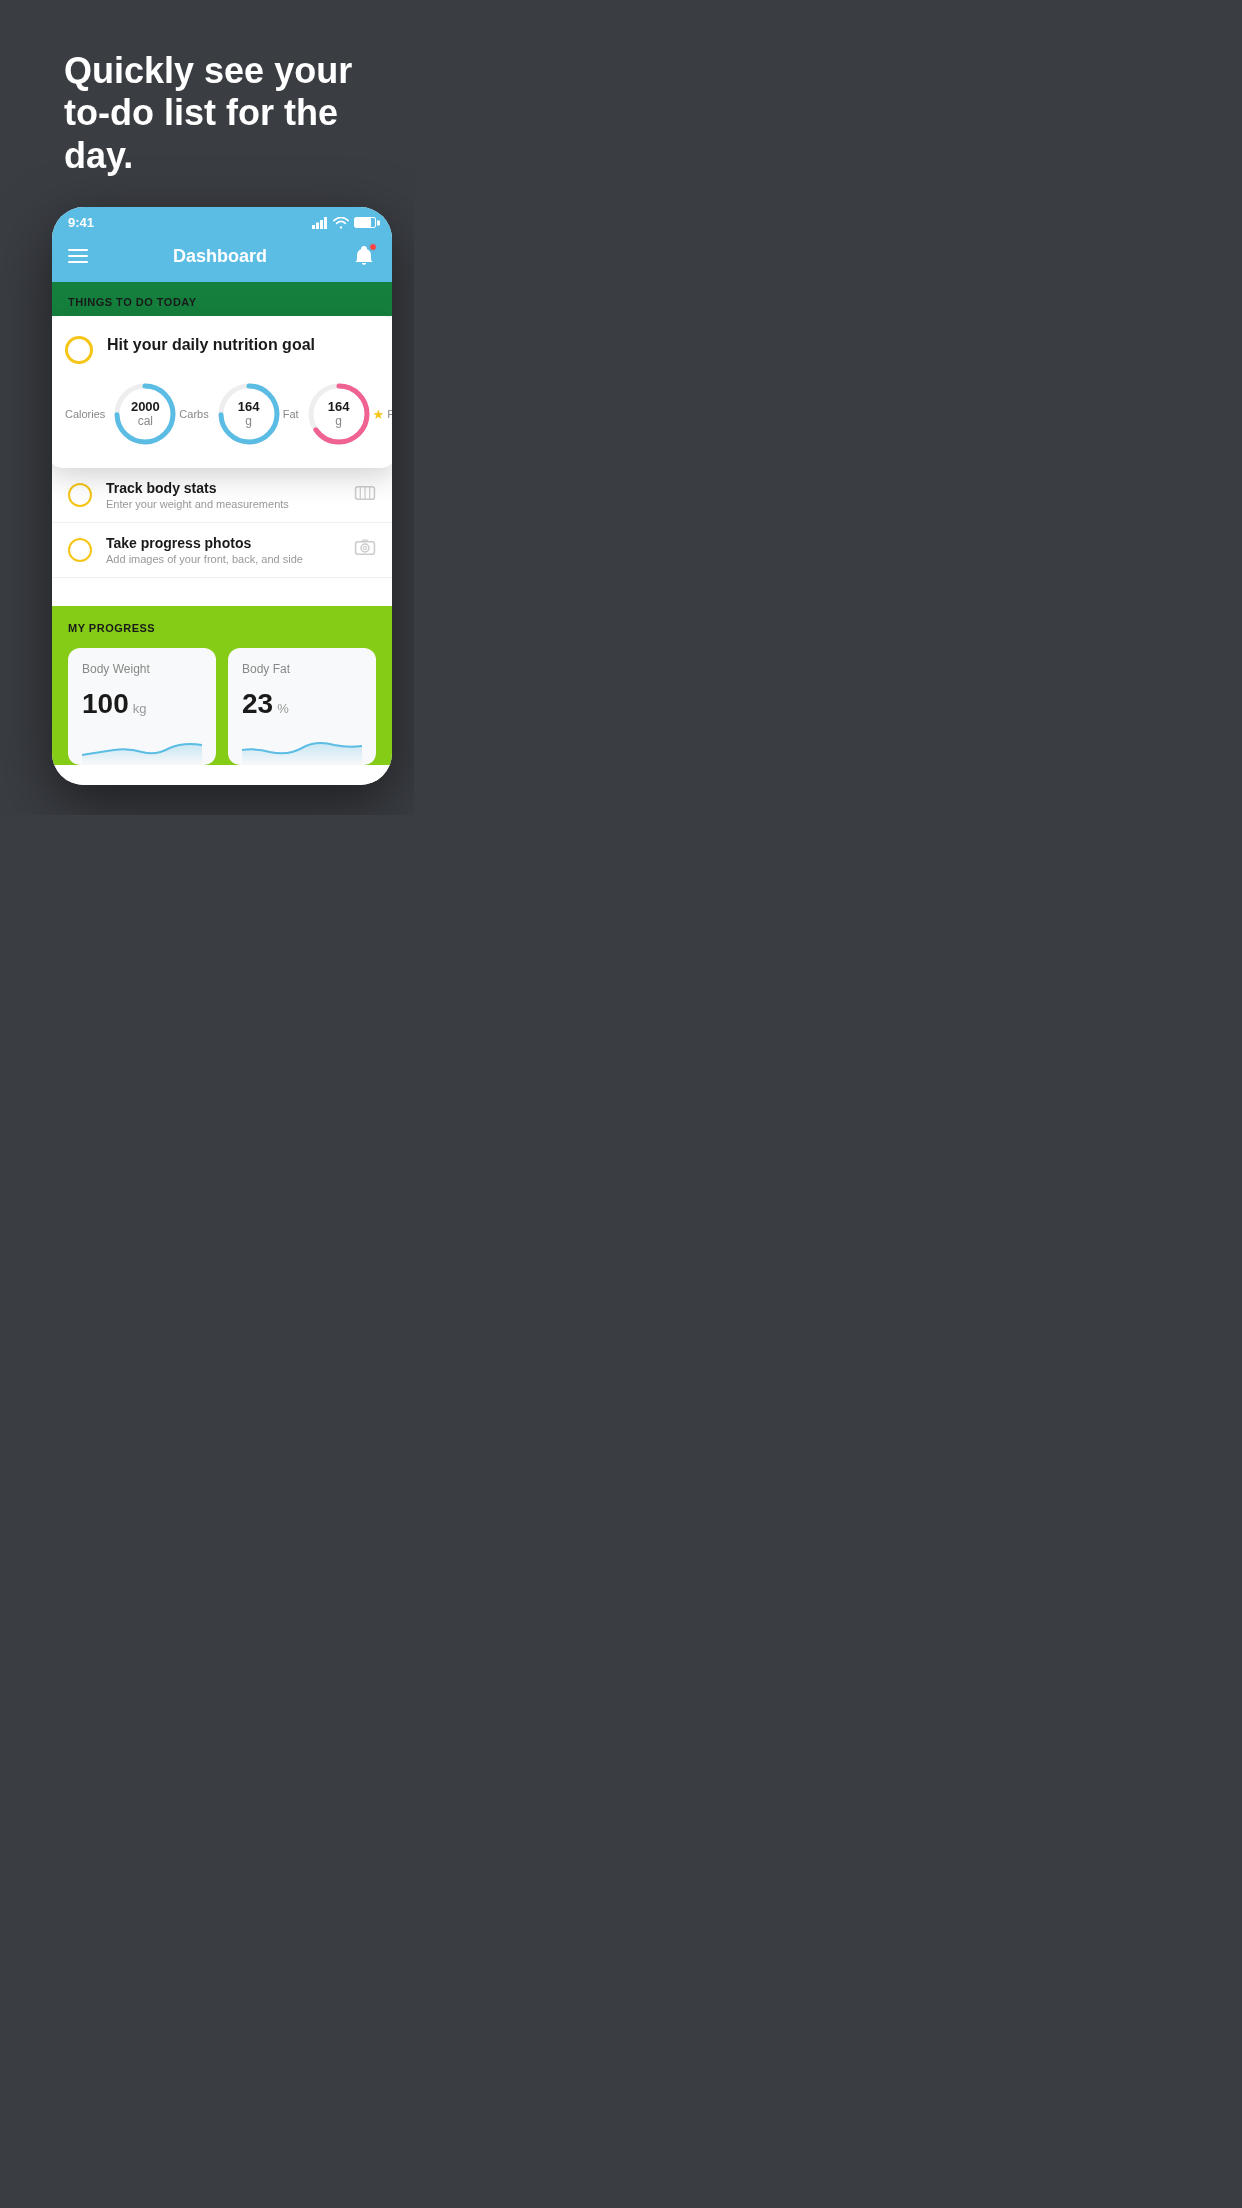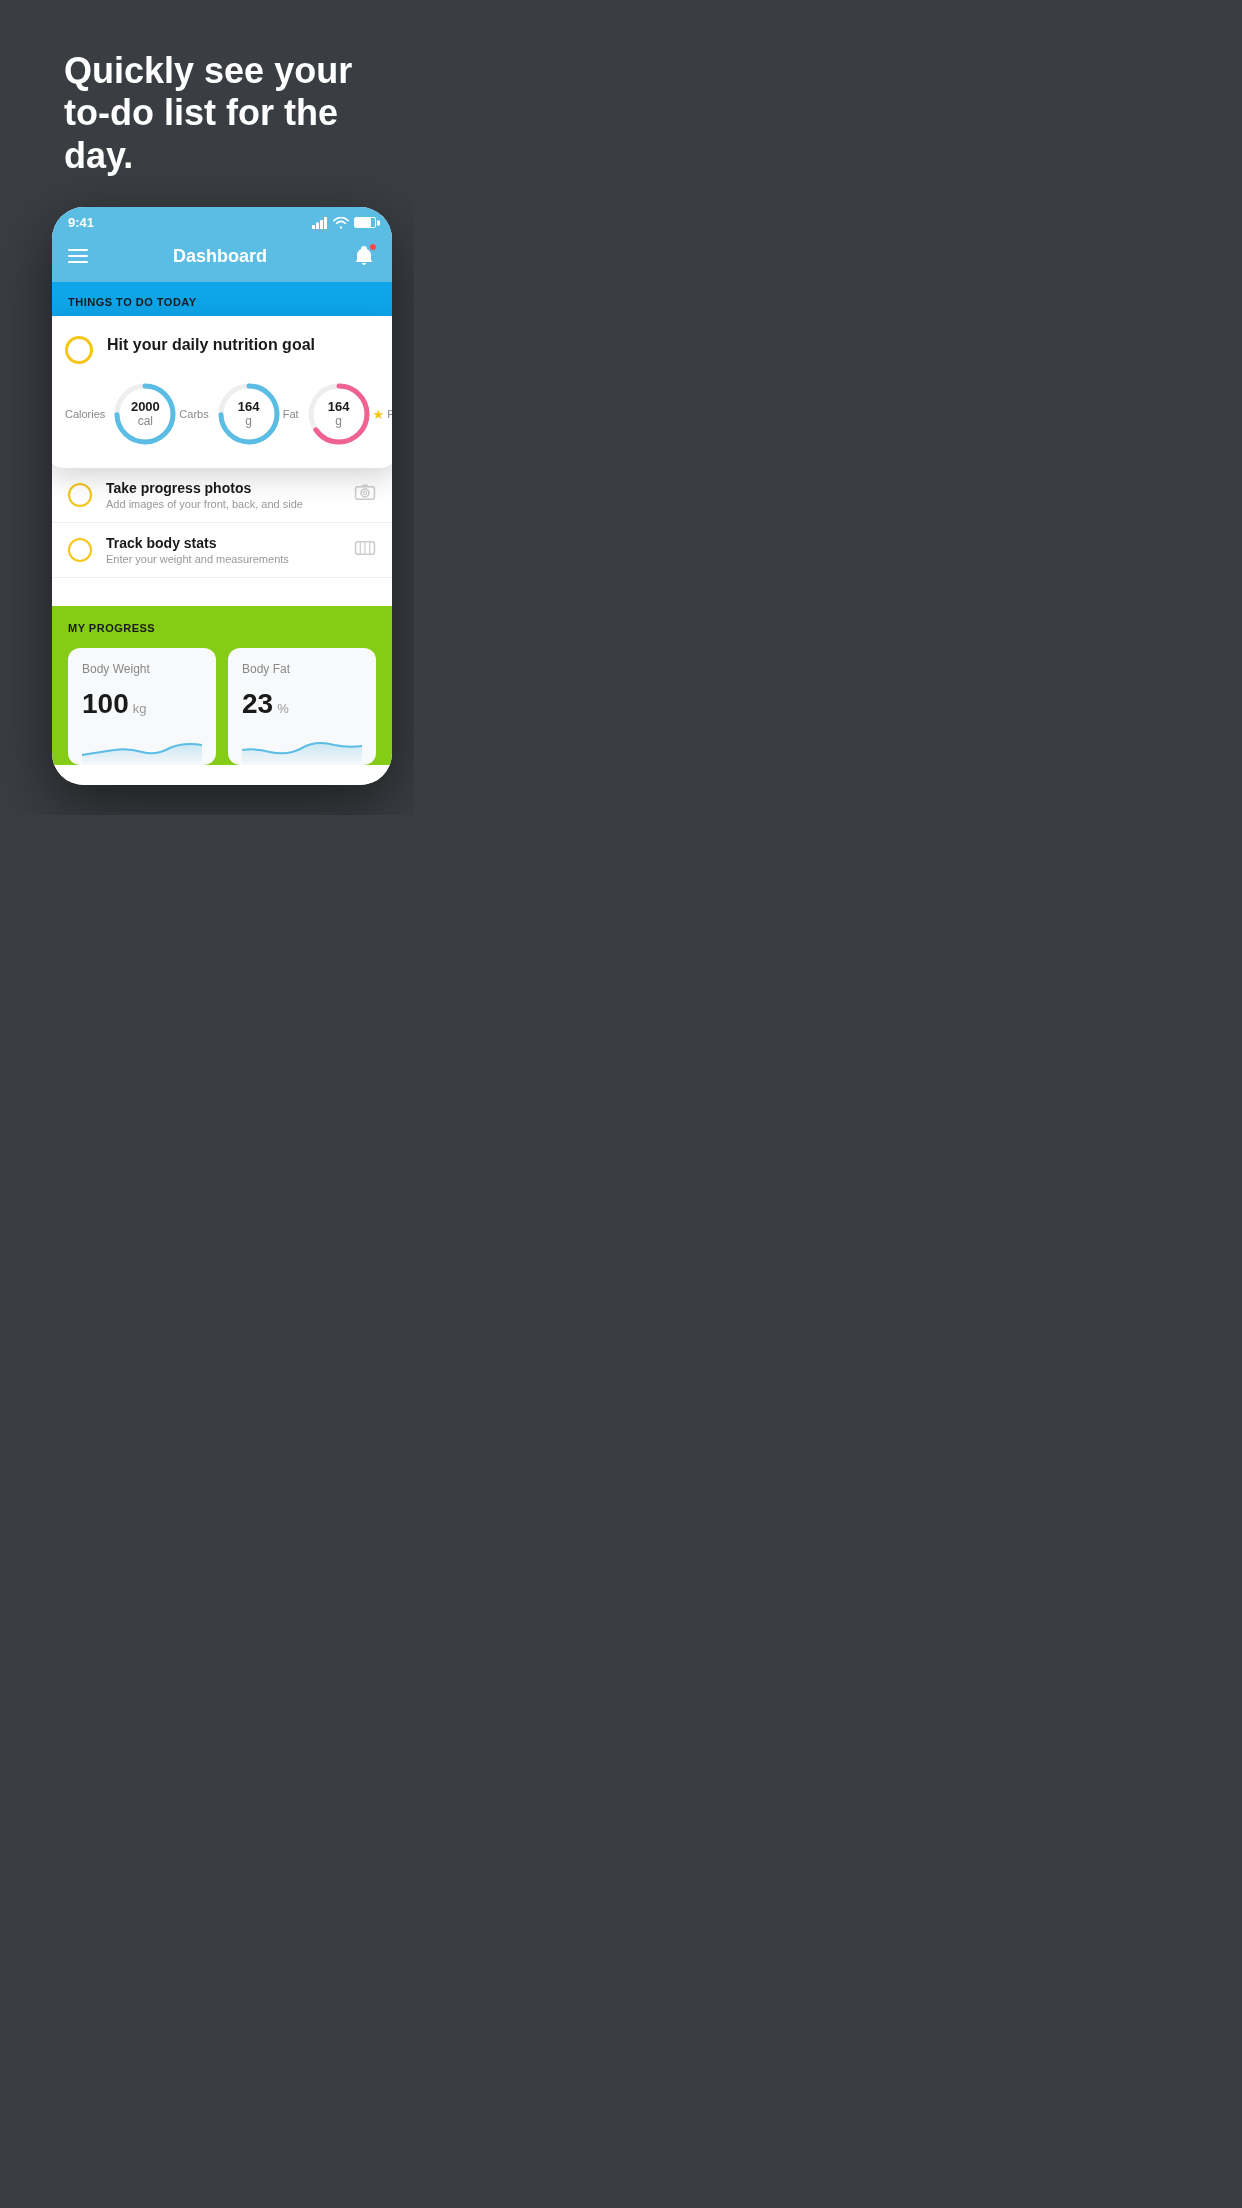--- a/index.html
+++ b/index.html
@@ -122,21 +122,21 @@
       background: #ff4444;
       border-radius: 50%;
       position: absolute;
       top: -1px;
       right: -1px;
       border: 1.5px solid #5bbce4;
     }
 
     
     .section-header {
-      background: #0ea5e9;
+      background: #15803d;
       padding: 14px 16px 8px 16px;
       font-size: 11px;
       font-weight: 800;
       color: #1a1a1a;
       letter-spacing: 0.5px;
     }
 
     
     .floating-card {
       background: #fff;
@@ -462,45 +462,45 @@
             </div>
           </div>
         </div>
       </div>
     </div>
 
 
     <div class="todo-item">
       <div class="todo-check-yellow"></div>
       <div class="todo-content">
+        <div class="todo-title">Track body stats</div>
+        <div class="todo-subtitle">Enter your weight and measurements</div>
+      </div>
+      <span class="todo-icon">
+        <svg width="22" height="20" viewBox="0 0 28 24" fill="none">
+          <rect x="2" y="4" width="24" height="16" rx="3" stroke="#ccc" stroke-width="2"></rect>
+          <line x1="8" y1="4" x2="8" y2="20" stroke="#ccc" stroke-width="1.5"></line>
+          <line x1="14" y1="4" x2="14" y2="20" stroke="#ccc" stroke-width="1.5"></line>
+          <line x1="20" y1="4" x2="20" y2="20" stroke="#ccc" stroke-width="1.5"></line>
+        </svg>
+      </span>
+    </div>
+
+    <div class="todo-item">
+      <div class="todo-check-yellow"></div>
+      <div class="todo-content">
         <div class="todo-title">Take progress photos</div>
         <div class="todo-subtitle">Add images of your front, back, and side</div>
       </div>
       <span class="todo-icon">
         <svg width="22" height="20" viewBox="0 0 28 24" fill="none">
           <rect x="2" y="4" width="24" height="16" rx="3" stroke="#ccc" stroke-width="2"></rect>
           <circle cx="14" cy="12" r="5" stroke="#ccc" stroke-width="2"></circle>
           <circle cx="14" cy="12" r="2" stroke="#ccc" stroke-width="1.5"></circle>
           <path d="M10 4l1.5-2h5L18 4" stroke="#ccc" stroke-width="1.5" stroke-linecap="round"></path>
-        </svg>
-      </span>
-    </div>
-
-    <div class="todo-item">
-      <div class="todo-check-yellow"></div>
-      <div class="todo-content">
-        <div class="todo-title">Track body stats</div>
-        <div class="todo-subtitle">Enter your weight and measurements</div>
-      </div>
-      <span class="todo-icon">
-        <svg width="22" height="20" viewBox="0 0 28 24" fill="none">
-          <rect x="2" y="4" width="24" height="16" rx="3" stroke="#ccc" stroke-width="2"></rect>
-          <line x1="8" y1="4" x2="8" y2="20" stroke="#ccc" stroke-width="1.5"></line>
-          <line x1="14" y1="4" x2="14" y2="20" stroke="#ccc" stroke-width="1.5"></line>
-          <line x1="20" y1="4" x2="20" y2="20" stroke="#ccc" stroke-width="1.5"></line>
         </svg>
       </span>
     </div>
 
     <div style="height: 28px; background:#fff;"></div>
 
     <div class="progress-section">
       <div class="progress-title">MY PROGRESS</div>
       <div class="progress-cards">
 

